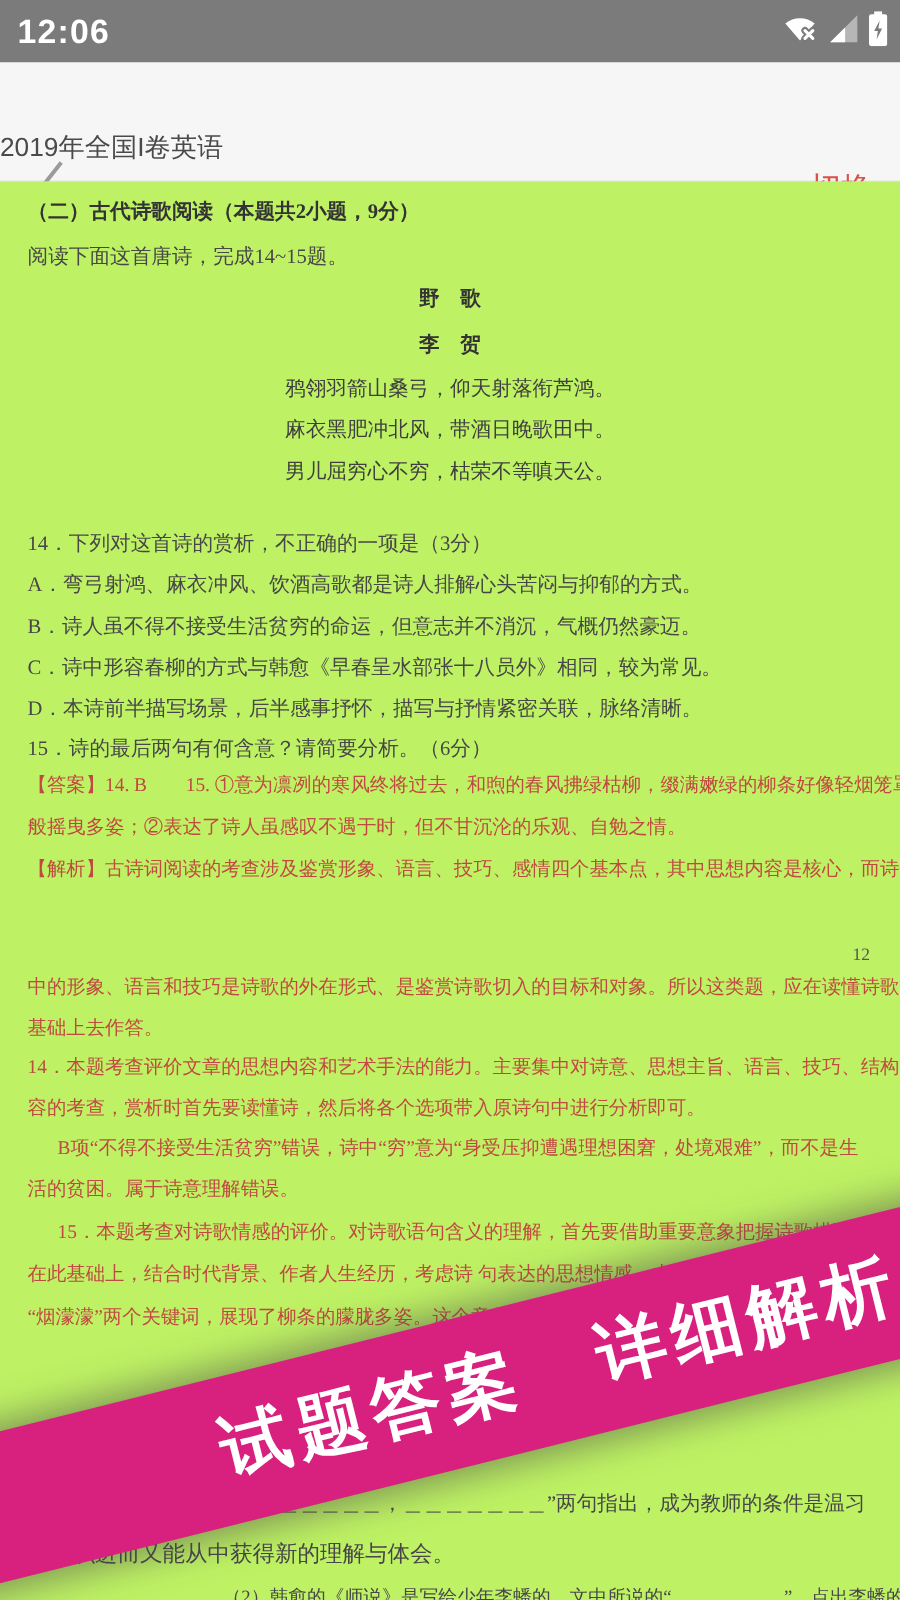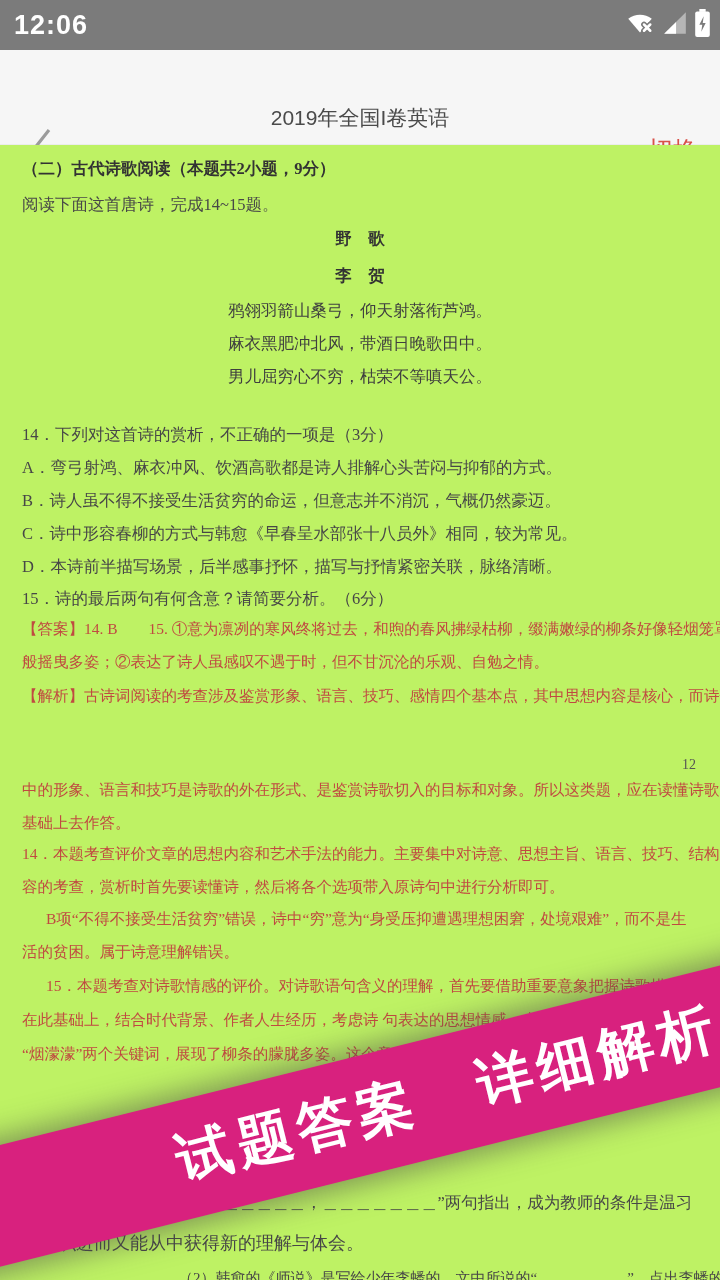--- a/index.html
+++ b/index.html
@@ -10,21 +10,21 @@
   .statusbar{position:absolute;left:0;top:0;width:720px;height:50px;background:#7b7b7b;
              display:flex;align-items:center;box-sizing:border-box;padding:0 10px 0 14px;gap:24px;}
   .time{color:#ffffff;font-size:27px;font-weight:bold;letter-spacing:1px;}
   .sb-spacer{flex:1;}
   .sb-icons{display:flex;align-items:center;gap:7px;}
 
   
   .header{position:absolute;left:0;top:50px;width:720px;height:95px;background:#f6f6f6;
           border-bottom:1px solid #ececec;box-sizing:border-box;}
   .back-btn{position:absolute;left:28px;top:76px;width:30px;height:48px;cursor:pointer;}
-  .hdr-title{position:absolute;left:0;top:54px;width:720px;text-align:center;
+  .hdr-title{position:absolute;left:0;top:54px;width:720px;text-align:left;
              font-size:21px;color:#4a4a4a;}
   .hdr-tab{position:absolute;left:0;top:97px;width:720px;text-align:center;
            font-size:28px;color:#d8514a;}
   .hdr-tab-underline{position:absolute;left:311px;top:139px;width:98px;height:5px;background:#d8514a;}
   .switch-btn{position:absolute;right:22px;top:84px;font-size:25px;color:#d8514a;cursor:pointer;}
 
   
   .doc{position:absolute;left:0;top:145px;width:720px;height:1135px;background:#bef264;overflow:hidden;
        font-family:"Liberation Serif","DejaVu Serif",serif;}
   .ln{position:absolute;left:22px;white-space:nowrap;font-size:16.5px;color:#474747;line-height:22px;}

